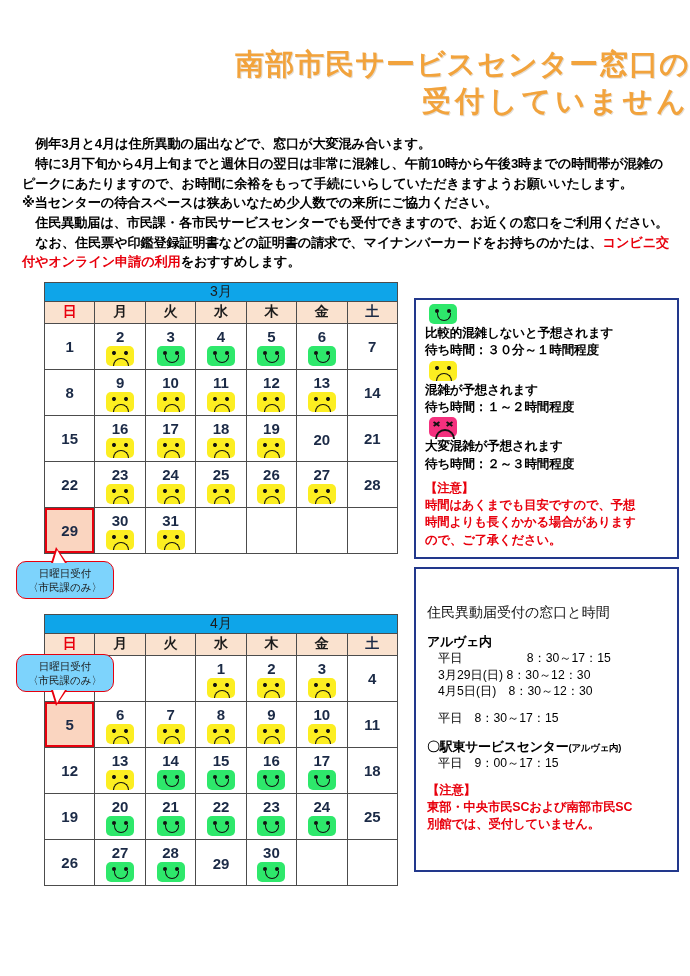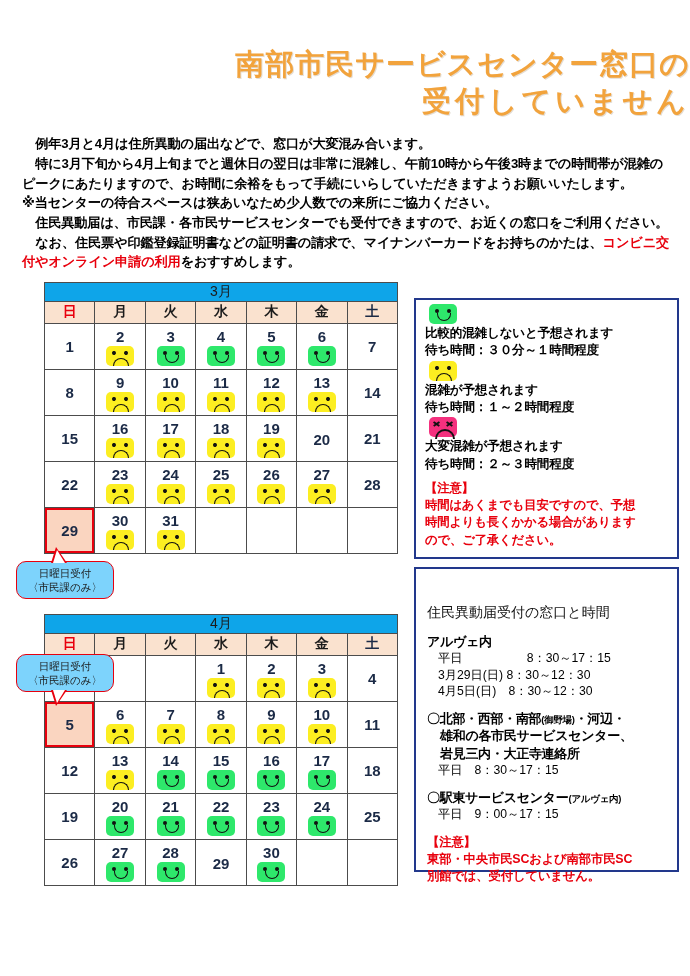--- a/index.html
+++ b/index.html
@@ -805,21 +805,20 @@
   <div class="panel" id="hours-panel">
     <div class="hours-title">住民異動届受付の窓口と時間</div>
     <div id="hours-groups">
         <div class="hours-group">
           <div class="hours-head">アルヴェ内</div>
           <div class="hours-line">平日　　　　　 8：30～17：15</div>
           <div class="hours-line">3月29日(日) 8：30～12：30</div>
           <div class="hours-line">4月5日(日)　8：30～12：30</div>
         </div>
         <div class="hours-group">
-          <div class="hours-head">〇北部・西部・南部<span class="small">(御野場)</span>・河辺・<span class="cont">雄和の各市民サービスセンター、</span><span class="cont">岩見三内・大正寺連絡所</span></div>
           <div class="hours-line">平日　8：30～17：15</div>
         </div>
         <div class="hours-group">
           <div class="hours-head">〇駅東サービスセンター<span class="small">(アルヴェ内)</span></div>
           <div class="hours-line">平日　9：00～17：15</div>
         </div>
       </div>
     <div class="hours-note">
       <div>【注意】</div>
       <div>東部・中央市民SCおよび南部市民SC</div>

